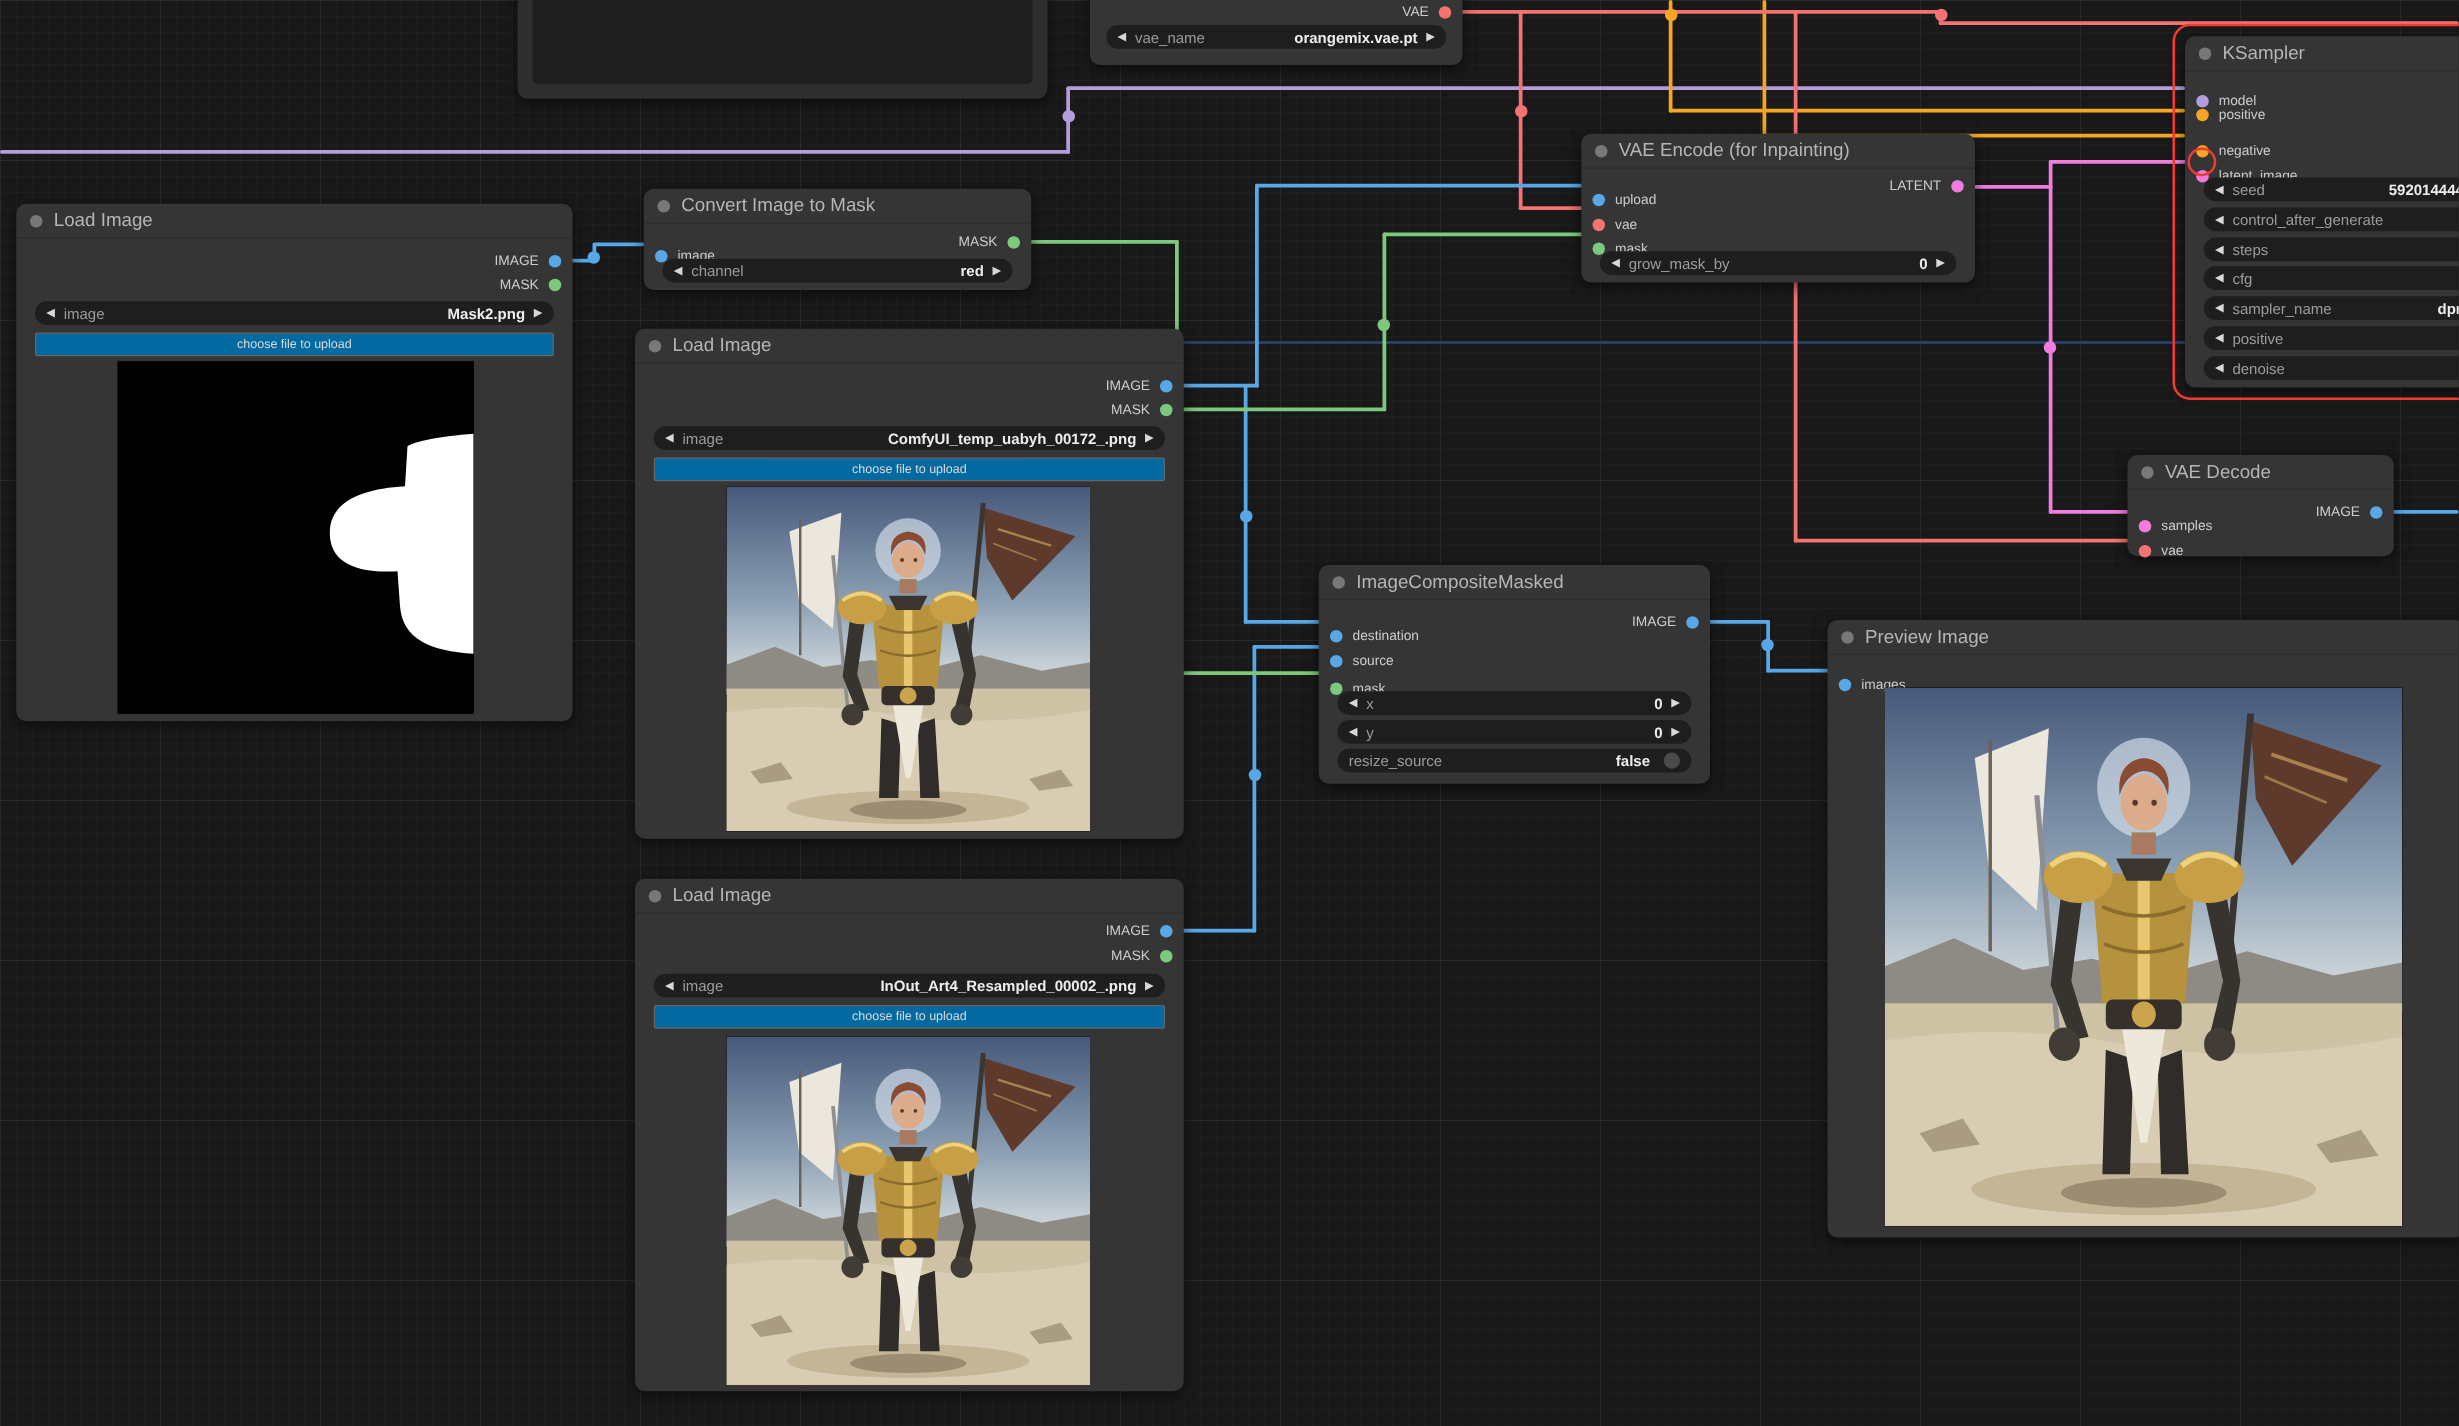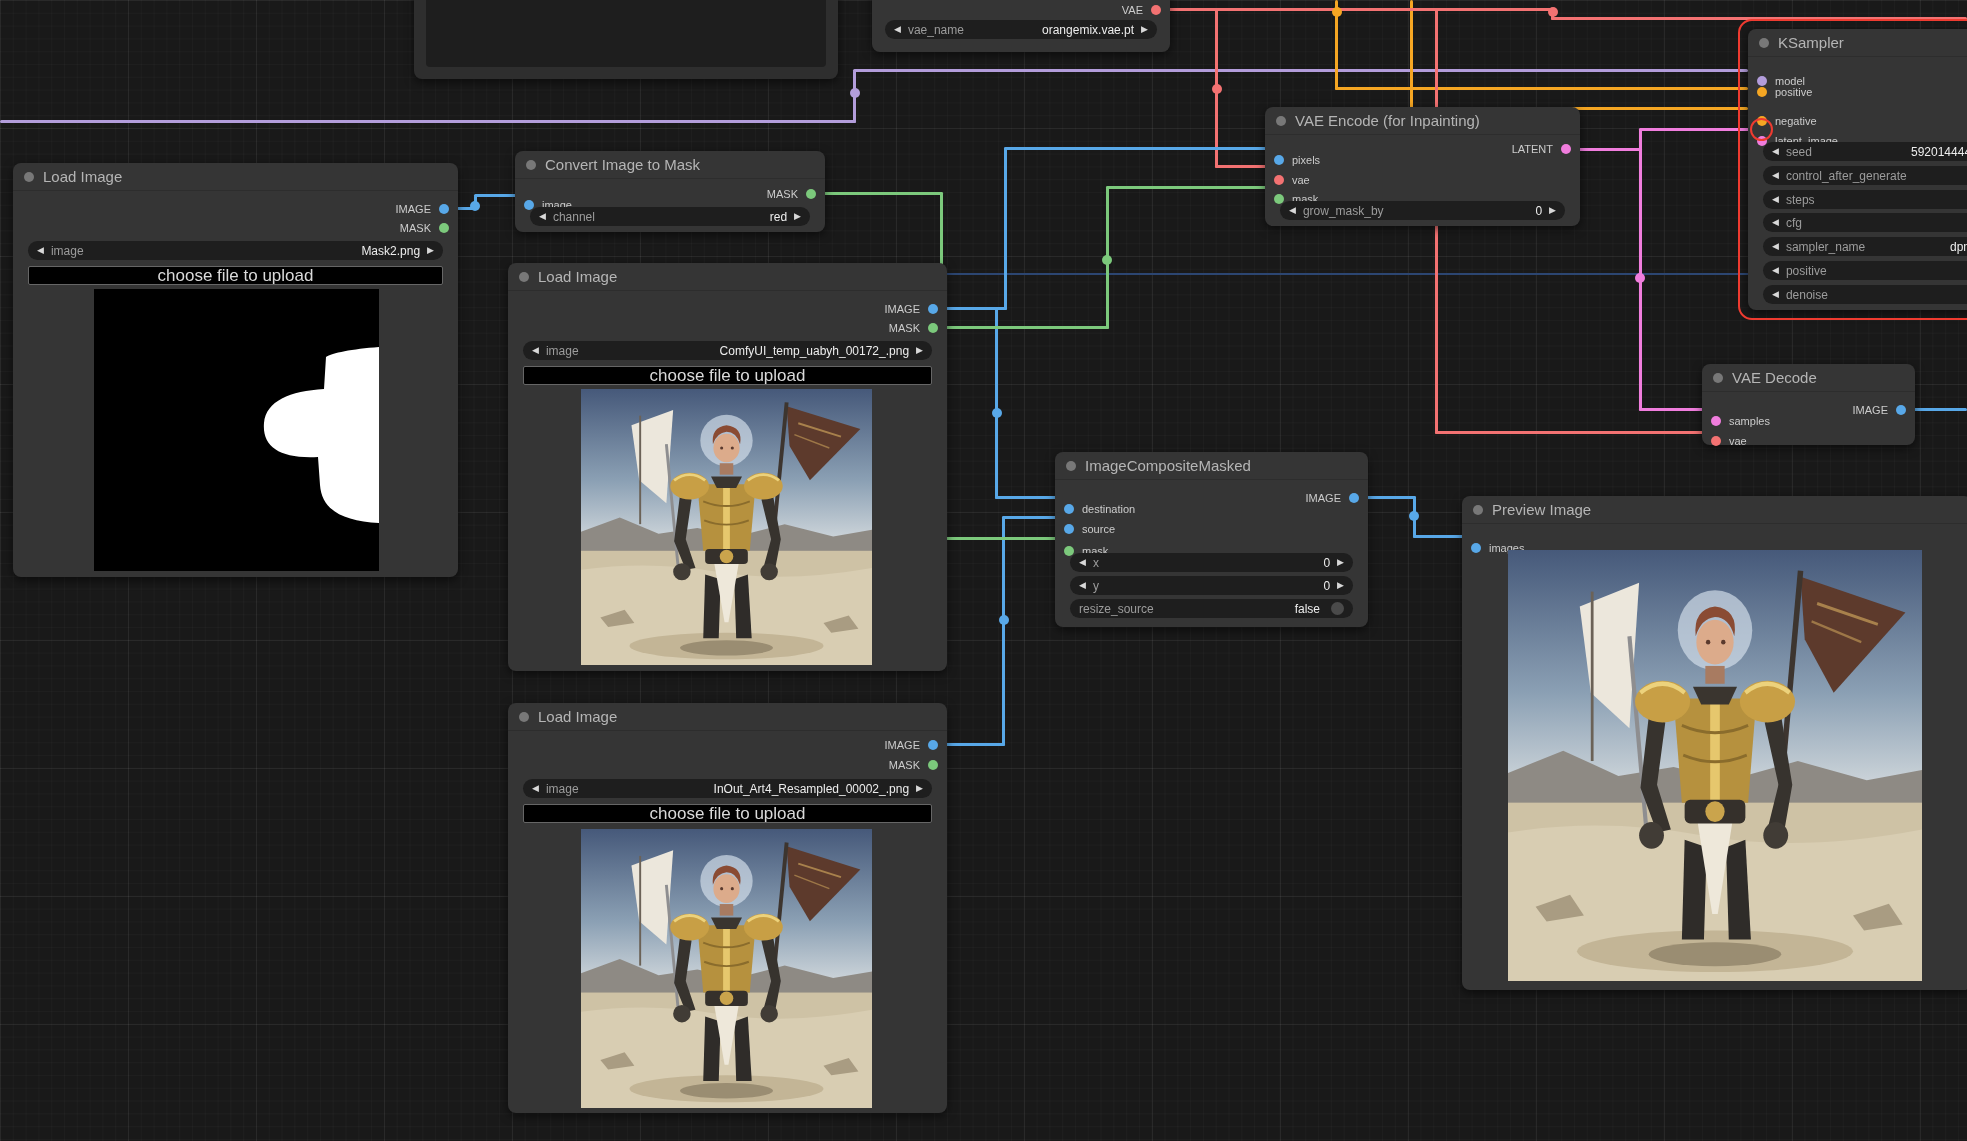--- a/index.html
+++ b/index.html
@@ -27,23 +27,23 @@
   .ntitle{position:absolute;left:0;right:0;top:0;height:28px;display:flex;align-items:center;gap:9px;padding-left:11px;color:#b5b5b5;font-size:15px;border-bottom:1px solid #2d2d2d;box-sizing:border-box;}
   .tdot{width:10px;height:10px;border-radius:50%;background:#787878;flex:none;}
   .slot{position:absolute;display:flex;align-items:center;gap:8px;font-size:11px;color:#cccccc;height:20px;white-space:nowrap;justify-content:center;}
   .slot.in{left:9px;margin-top:11px;}
   .slot.out{right:9px;flex-direction:row-reverse;}
   .sdot{width:10px;height:10px;border-radius:50%;flex:none;}
   .c-image{background:#58a8e8}.c-mask{background:#7cc97c}.c-vae{background:#f37272}
   .c-latent{background:#f07ddd}.c-model{background:#b39ddb}.c-cond{background:#f5a623}
   .widget{position:absolute;height:19px;background:#1e1e1e;border-radius:10px;display:flex;align-items:center;font-size:12px;color:#9c9c9c;padding:0 9px;gap:7px;box-sizing:border-box;white-space:nowrap;}
   .widget .spacer{flex:1}
-  .widget .val{color:#ededed;font-weight:normal;}
+  .widget .val{color:#ededed;font-weight:bold;}
   .widget .arrow{color:#d8d8d8;font-size:9px;line-height:1;}
-  .btnw{position:absolute;height:19px;background:#000000;border:1px solid #666;display:flex;align-items:center;justify-content:center;font-size:17px;color:#dadada;border-radius:2px;box-sizing:border-box;}
+  .btnw{position:absolute;height:19px;background:#0369a1;border:1px solid #666;display:flex;align-items:center;justify-content:center;font-size:10px;color:#dadada;border-radius:2px;box-sizing:border-box;}
   .imgbox{position:absolute;overflow:hidden;background:#000;}
   .imgbox svg{display:block;width:100%;height:100%;}
   .toggle-knob{width:13px;height:13px;border-radius:50%;background:#4a4a4a;flex:none;margin-left:4px;}
   .ksampler-sel{position:absolute;left:-10px;top:-10px;right:-12px;bottom:-10px;border:2.5px solid #ef3b30;border-radius:14px;pointer-events:none;}
   .latent-ring{position:absolute;left:2px;top:89px;width:23px;height:23px;border:2.5px solid #ef3b30;border-radius:50%;box-sizing:border-box;pointer-events:none;}
   .cutnode-inner{position:absolute;left:12px;right:12px;top:0;bottom:12px;background:#1e1e1e;border-radius:4px;}
 </style>
 </head>
 <body>
 
@@ -284,21 +284,21 @@
   </div>
 </div>
 
 <div class="node" style="left:1265px;top:107px;width:315px;height:119px;">
   <div class="ntitle">
     <span class="tdot"></span>
     <span>VAE Encode (for Inpainting)</span>
   </div>
   <div class="slot in" style="top:32px">
     <span class="sdot c-image"></span>
-    <span>pixels</span>
+    <span>upload</span>
   </div>
   <div class="slot out" style="top:32px">
     <span class="sdot c-latent"></span>
     <span>LATENT</span>
   </div>
   <div class="slot in" style="top:52px">
     <span class="sdot c-vae"></span>
     <span>vae</span>
   </div>
   <div class="slot in" style="top:71px">

